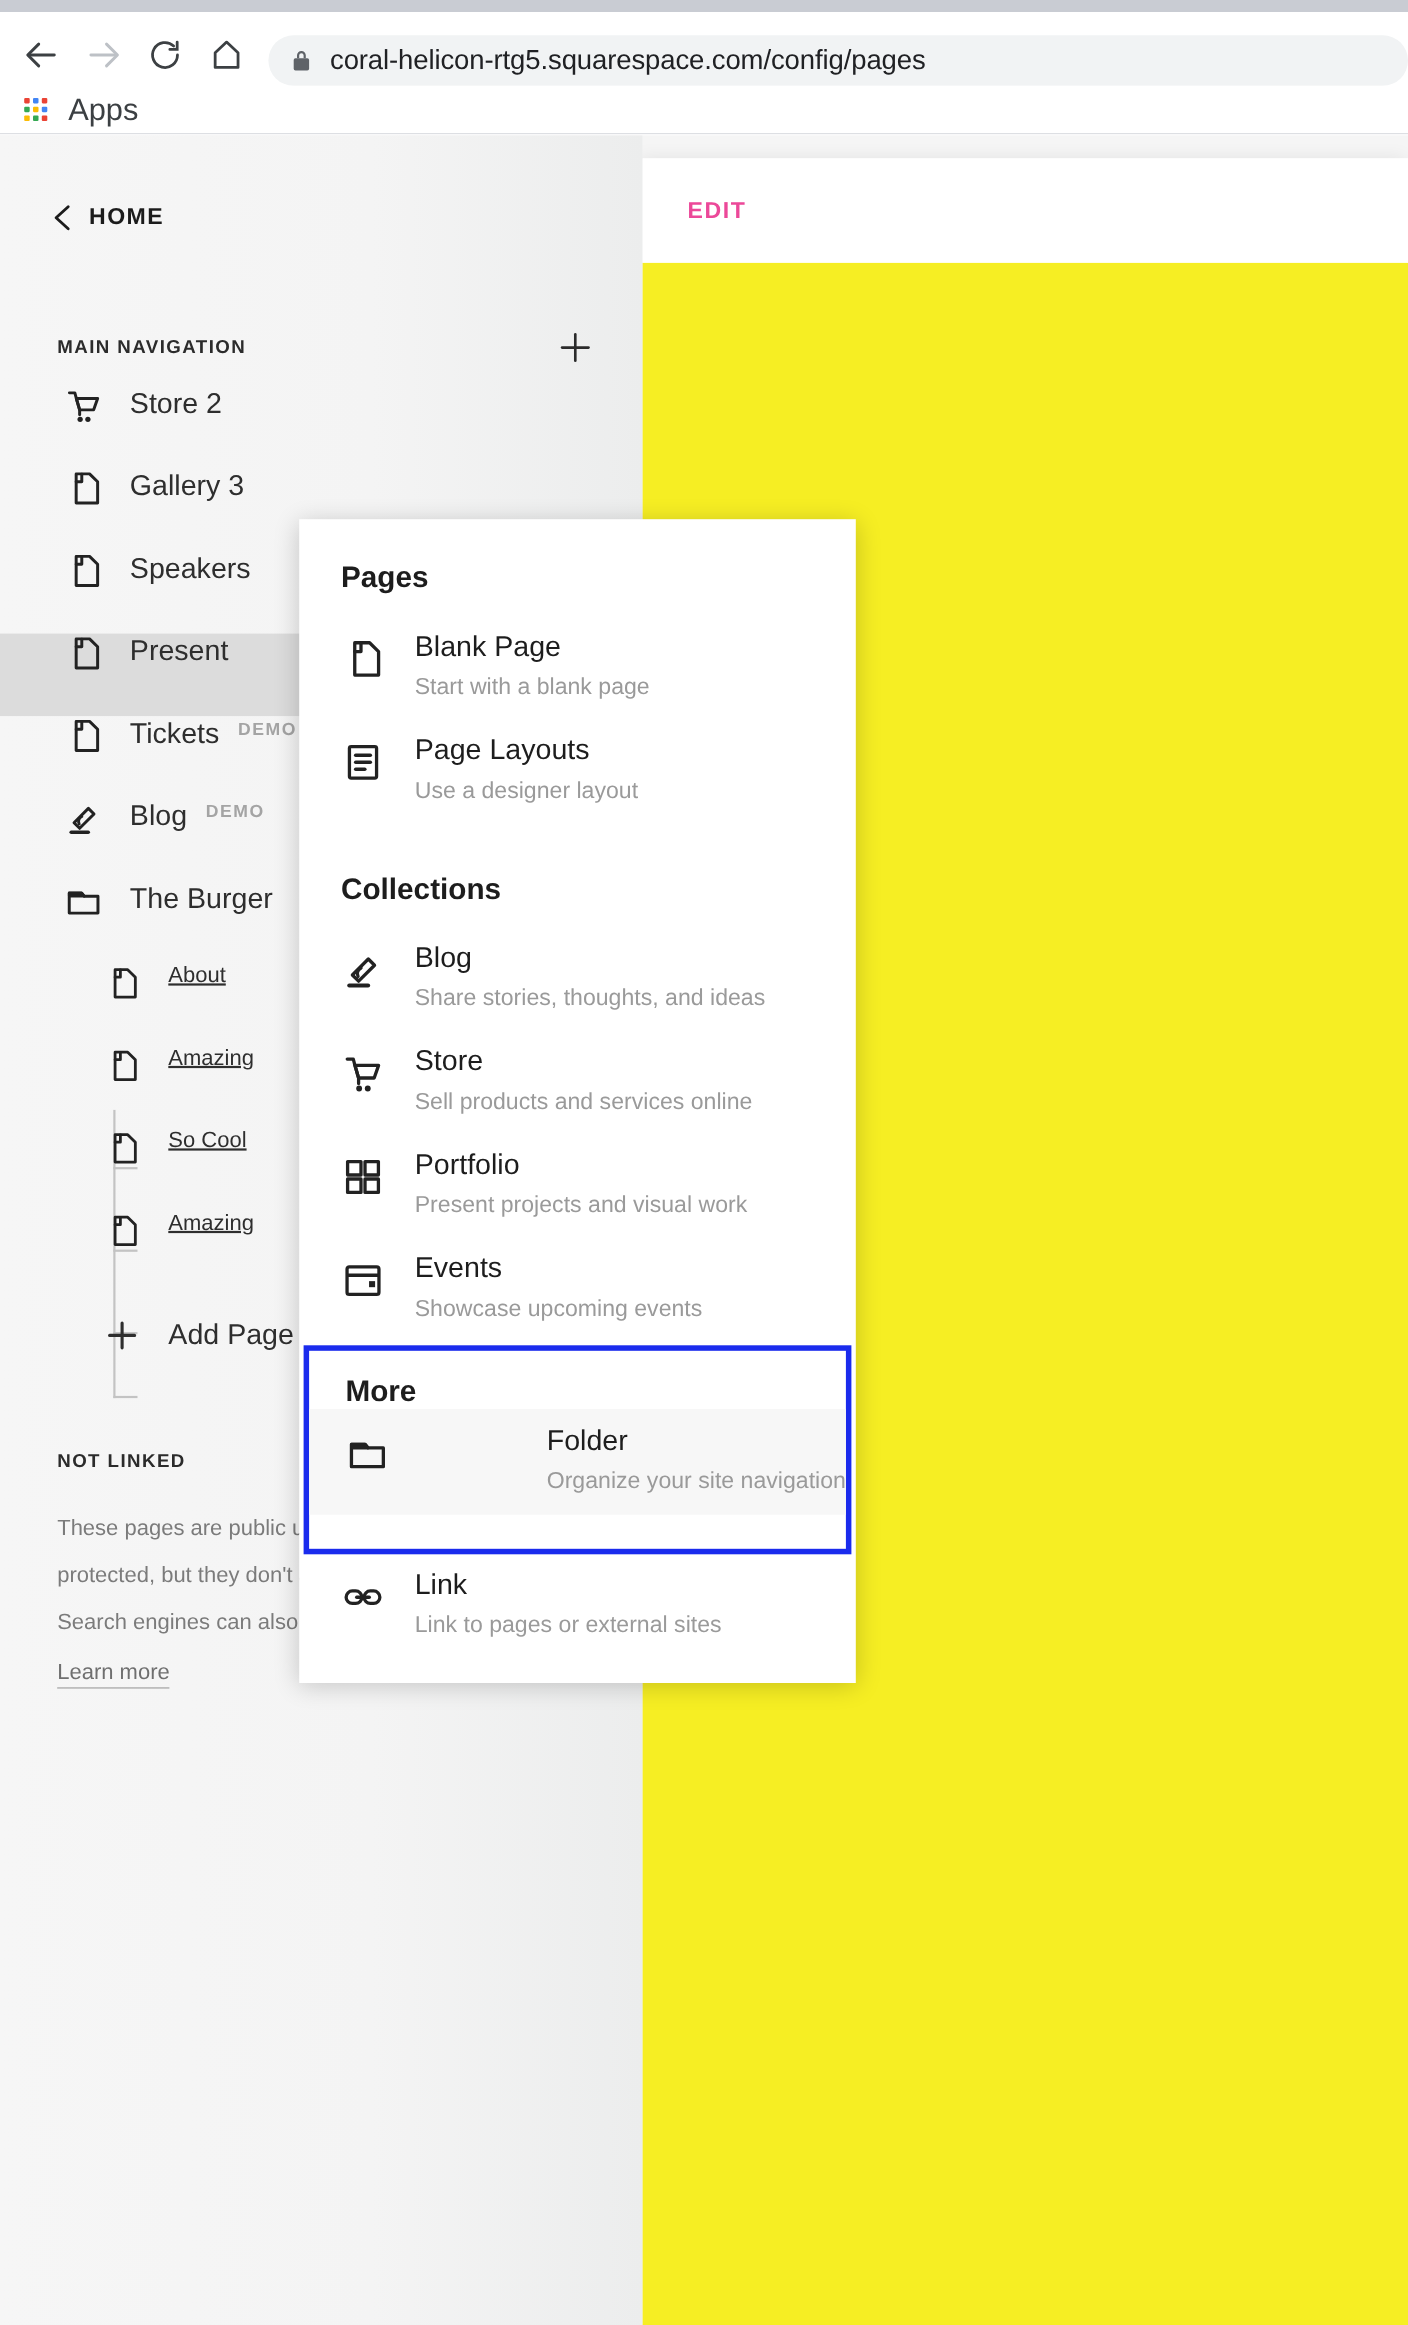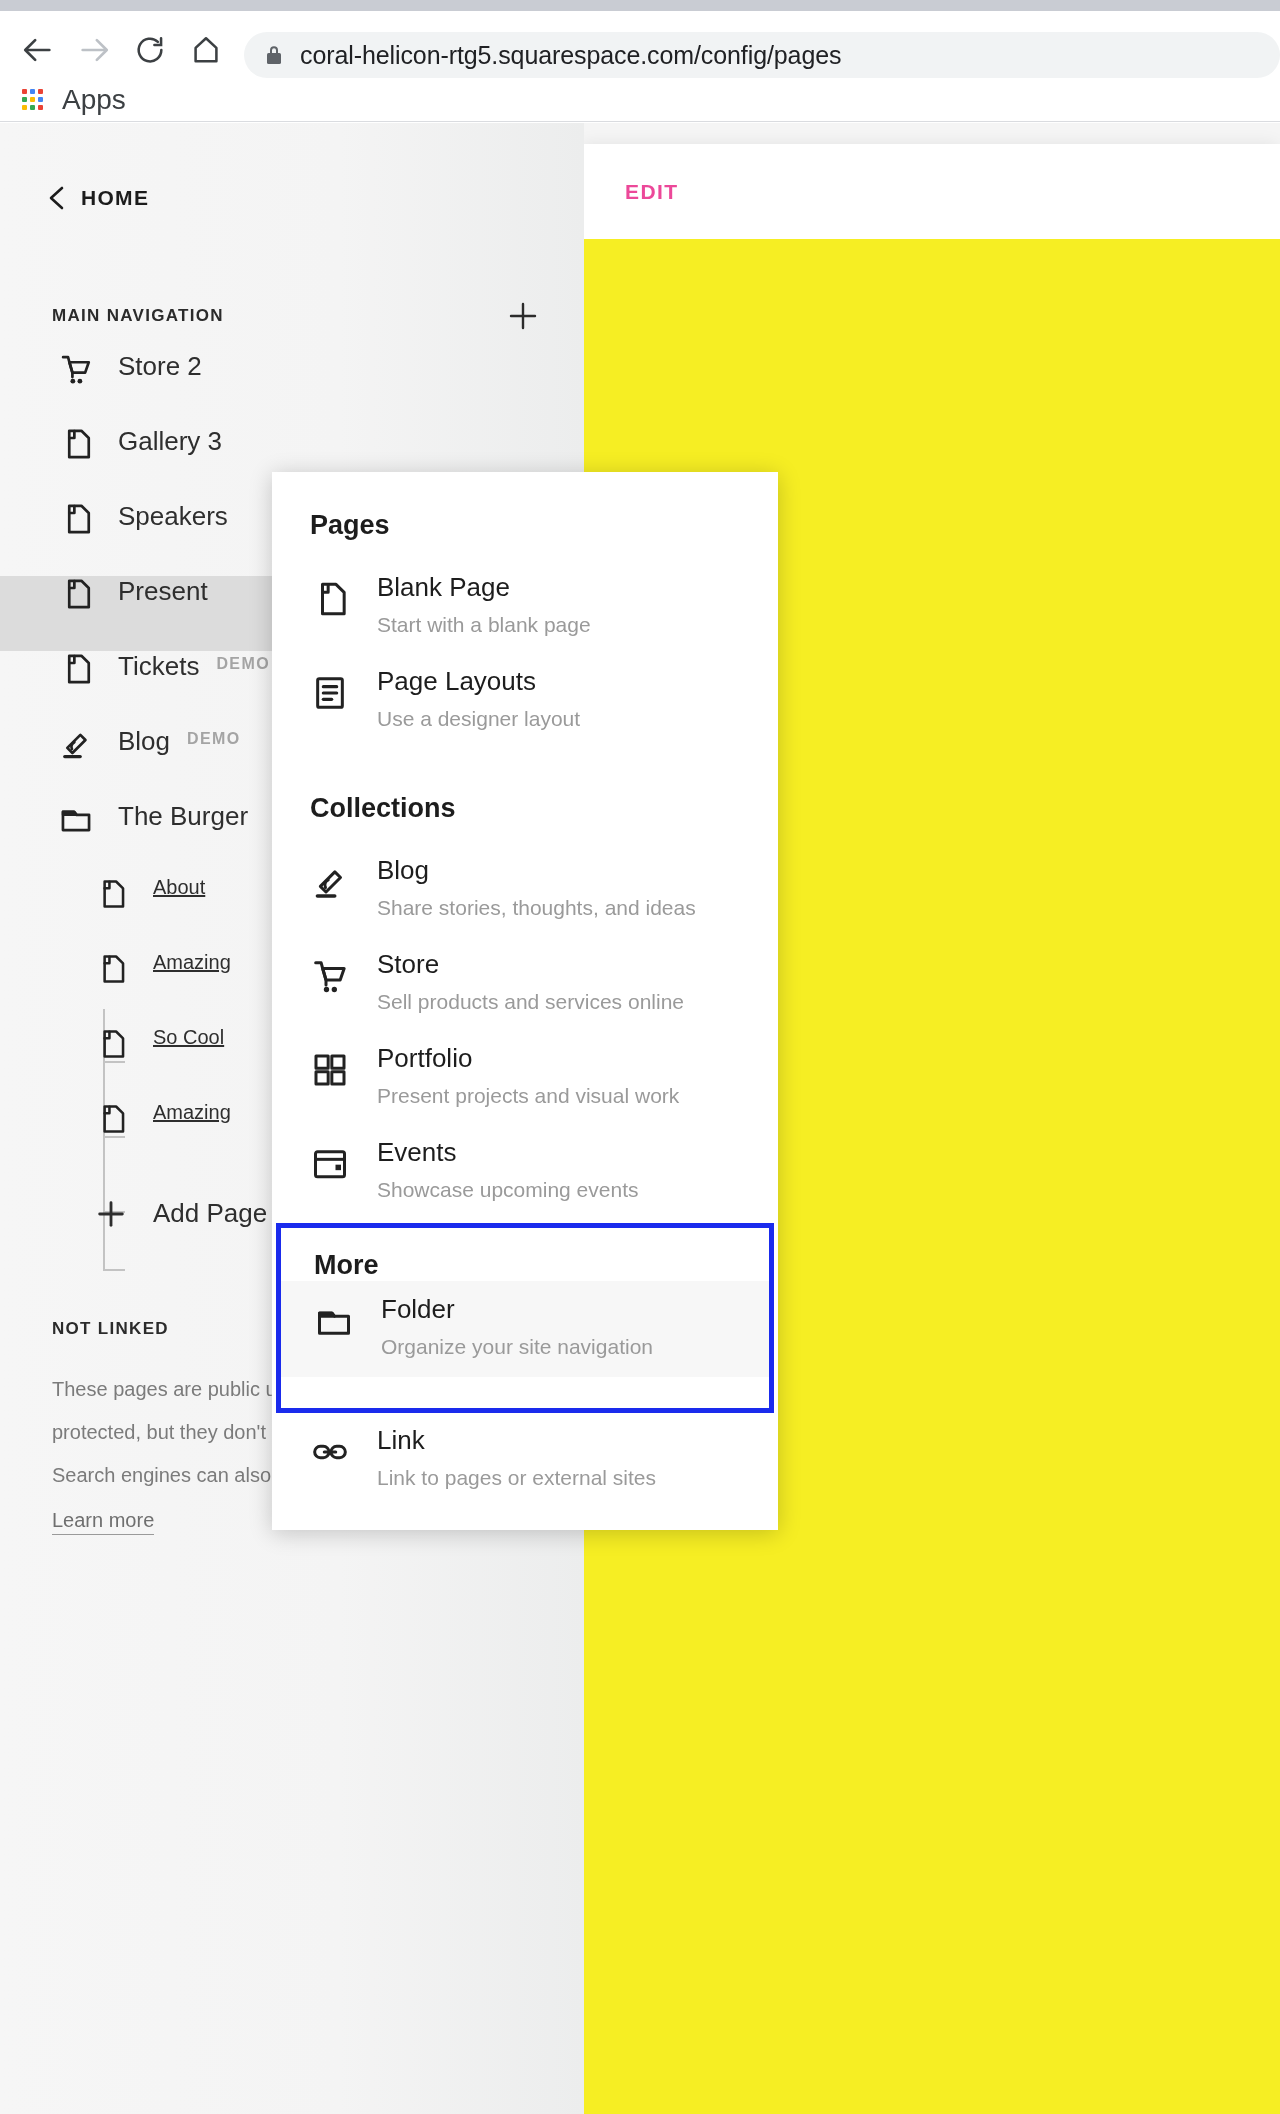--- a/index.html
+++ b/index.html
@@ -202,21 +202,21 @@
   .dd-desc  { font-size: 21px; color: #9a9a9a; line-height: 33px; margin-top: 3px; }
 
   .more-box {
     position: absolute; left: 276px; top: 1100px;
     width: 498px; height: 190px;
     border: 5px solid #1a2bed;
     background: #ffffff;
     z-index: 5;
   }
   .more-box .dd-section-title { padding-top: 22px; padding-left: 33px; }
-  .more-box .dd-row { padding-left: 33px; height: 96px; }
+  .more-box .dd-row { padding-left: 33px; height: 96px; justify-content: space-between; }
 
   svg { display: block; }
 </style>
 </head>
 <body>
 
 <div class="browser-topstrip"></div>
 
 <div class="browser-toolbar">
   <div class="nav-btn first">

